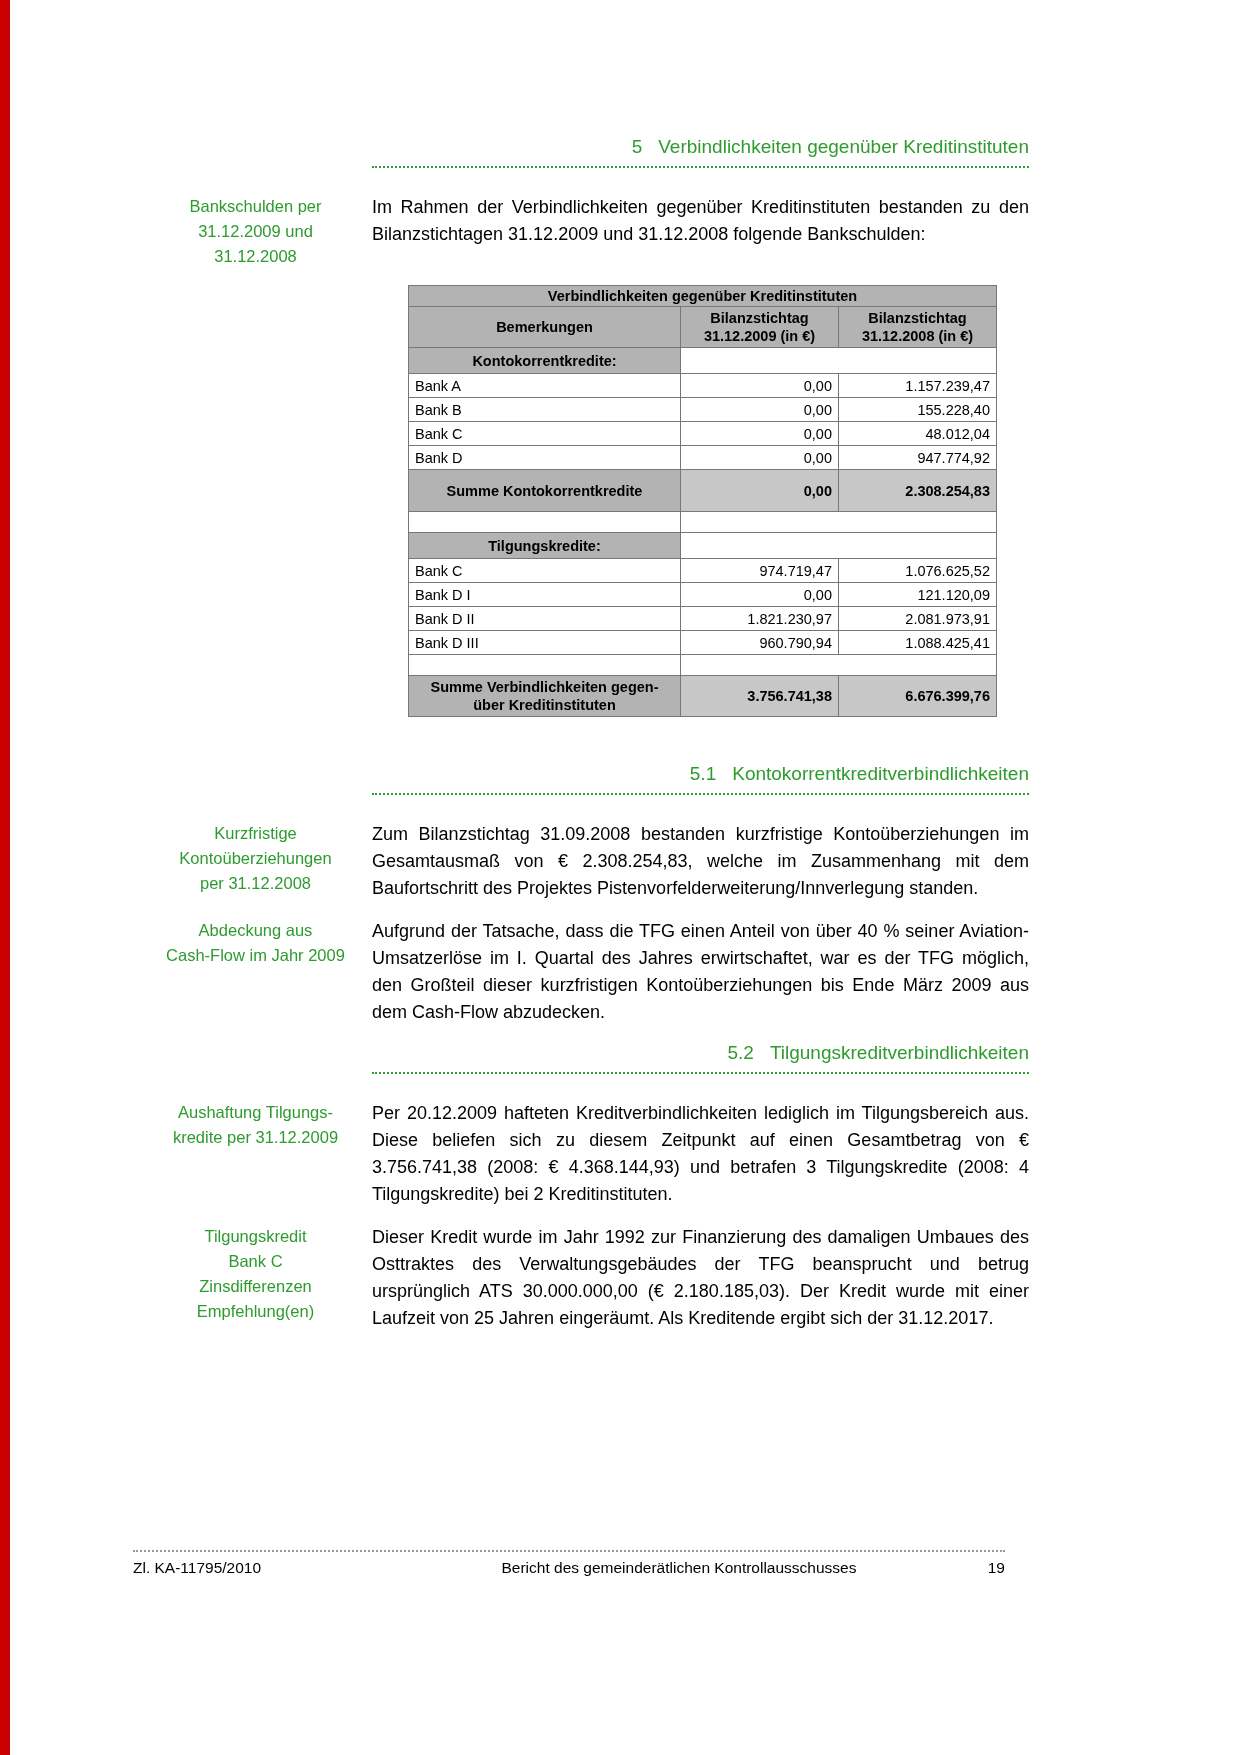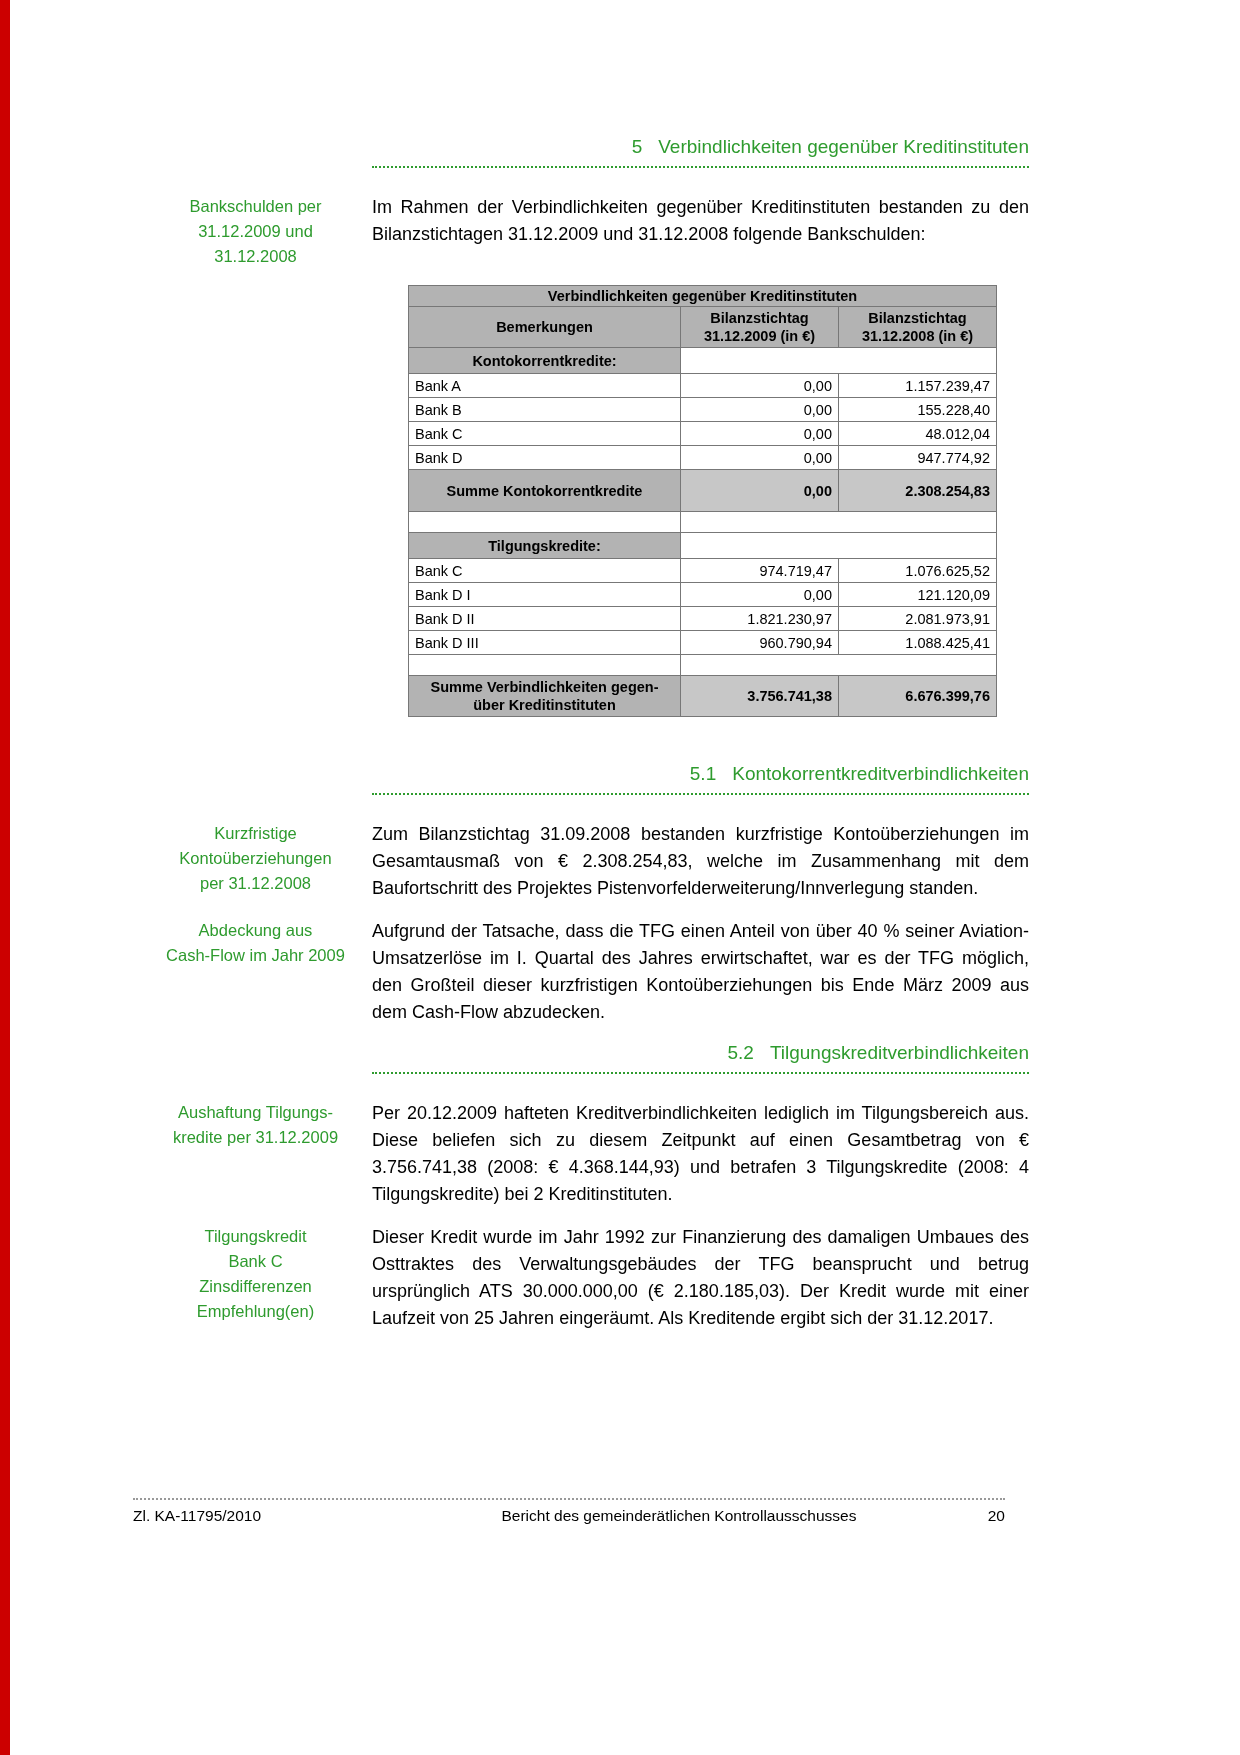--- a/index.html
+++ b/index.html
@@ -36,21 +36,21 @@
   .col-head { font-weight:bold; text-align:center; white-space:pre-line; padding:3px 4px; background:#b3b3b3; line-height:18px; }
   .cell-name { padding-left:9px; height:24px; background:#ffffff; }
   .cell-num { text-align:right; padding-right:26px; background:#ffffff; }
   .group-head { font-weight:bold; text-align:center; background:#b3b3b3; height:26px; }
   .sum-label { font-weight:bold; text-align:center; background:#b3b3b3; height:42px; }
   .sum-num { font-weight:bold; text-align:right; padding-right:26px; background:#c7c7c7; }
   .total-label { font-weight:bold; text-align:center; background:#b3b3b3; white-space:pre-line; line-height:18px; padding:5px 4px; }
   .spacer td { height:21px; background:#ffffff; }
 
   .footer {
-    position:absolute; left:133px; top:1498px; width:872px;
+    position:absolute; left:133px; top:1550px; width:872px;
     border-top:2px dotted #999999; padding-top:7px;
     display:flex; align-items:flex-end; font-size:15.5px;
   }
   .footer .f-left { width:300px; }
   .footer .f-center { flex:1; text-align:center; }
   .footer .f-right { width:80px; text-align:right; }
 </style>
 </head>
 <body>
 
@@ -205,14 +205,14 @@
 Zinsdifferenzen
 Empfehlung(en)</div>
     <div class="para">Dieser Kredit wurde im Jahr 1992 zur Finanzierung des damaligen Umbaues des Osttraktes des Verwaltungsgebäudes der TFG beansprucht und betrug ursprünglich ATS 30.000.000,00 (€ 2.180.185,03). Der Kredit wurde mit einer Laufzeit von 25 Jahren eingeräumt. Als Kreditende ergibt sich der 31.12.2017.</div>
   </div>
 
 </div>
 
 <div class="footer">
   <div class="f-left">Zl. KA-11795/2010</div>
   <div class="f-center">Bericht des gemeinderätlichen Kontrollausschusses</div>
-  <div class="f-right">20</div>
+  <div class="f-right">19</div>
 </div>
 
 </body></html>

